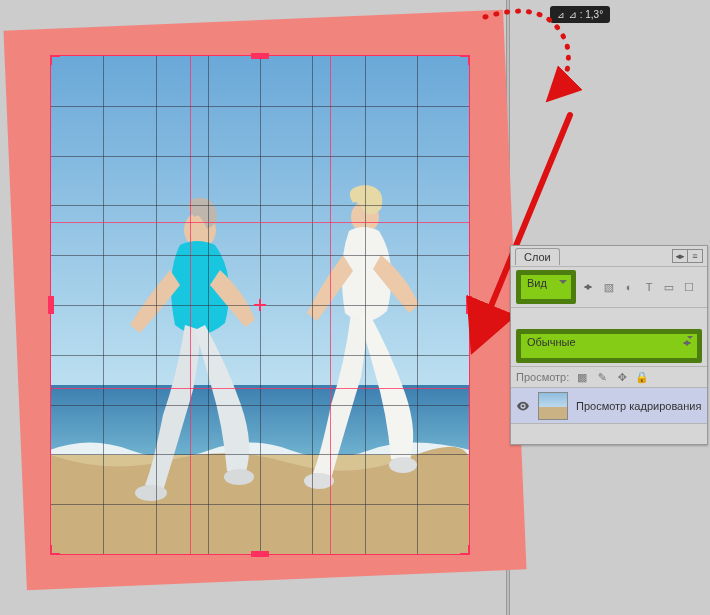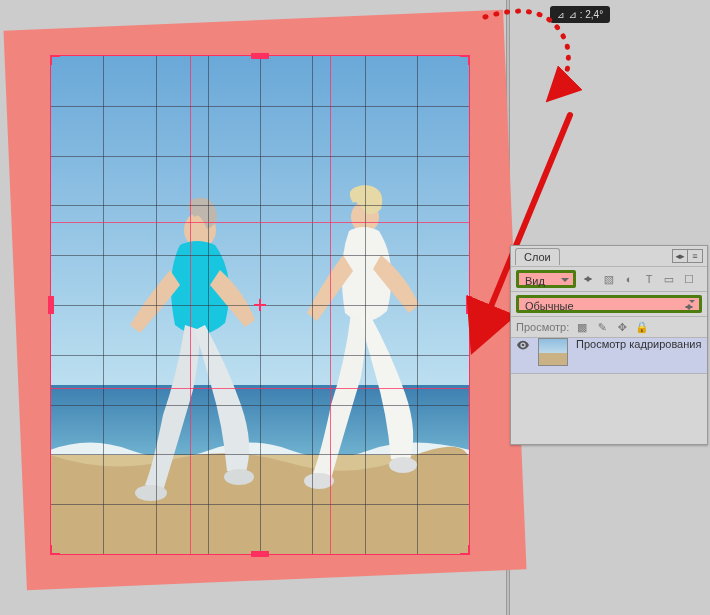--- a/index.html
+++ b/index.html
@@ -41,30 +41,30 @@
 
 #arrow{position:absolute;left:455px;top:5px;width:170px;height:380px;pointer-events:none;}
 
 
 #panel{position:absolute;right:2px;top:245px;width:198px;height:200px;background:#d6d6d6;border:1px solid #9a9a9a;box-shadow:0 1px 2px rgba(0,0,0,.25);}
 #panel .tabbar{position:relative;height:20px;}
 #panel .tab{position:absolute;left:4px;top:2px;background:#d6d6d6;border:1px solid #9a9a9a;border-bottom:none;border-radius:3px 3px 0 0;padding:2px 8px;font-size:11px;}
 #panel .tabicons{position:absolute;right:4px;top:3px;display:flex;gap:0;}
 #panel .tabicons span{width:16px;height:14px;border:1px solid #8a8a8a;display:flex;align-items:center;justify-content:center;font-size:9px;color:#555;margin-left:-1px;background:#d6d6d6;}
 #panel .row1,#panel .row2,#panel .row3{border-top:1px solid #b5b5b5;padding:3px 5px;display:flex;align-items:center;gap:6px;}
-.drop{background:#fca5a5;border:3px solid #4d7c0f;height:18px;line-height:16px;padding:0 18px 0 6px;font-size:11px;position:relative;border-radius:2px;}
+.drop{background:#84cc16;border:5px solid #4d7c0f;height:34px;line-height:16px;padding:0 18px 0 6px;font-size:11px;position:relative;border-radius:2px;}
 .drop::after{content:"";position:absolute;right:4px;top:5px;border:4px solid transparent;border-top-color:#666;}
-.drop.full{flex:1;}
+.drop.full{flex:1;margin-top:18px;}
 .drop.full::after{right:4px;top:2px;border:3px solid transparent;border-top-color:#666;}
 .updown{width:14px;display:inline-block;position:relative;height:18px;}
 .updown::before{content:"";position:absolute;left:2px;top:2px;border:4px solid transparent;border-bottom-color:#666;}
 .updown::after{content:"";position:absolute;left:2px;bottom:2px;border:4px solid transparent;border-top-color:#666;}
 .locklabel{color:#777;}
 .mini-icon{width:14px;height:14px;display:flex;align-items:center;justify-content:center;color:#777;font-size:11px;}
-.layer{display:flex;height:36px;border-top:1px solid #b5b5b5;padding:0 5px;gap:8px;}
+.layer{display:flex;align-items:center;height:36px;border-top:1px solid #b5b5b5;padding:0 5px;gap:8px;}
 .layer.sel{background:#c8cee8;}
 .eye{width:14px;height:14px;color:#555;}
 .eye svg{width:14px;height:14px;display:block;}
 .thumb{width:30px;height:28px;border:1px solid #888;background:#eee;position:relative;overflow:hidden;}
 .thumb .sky{position:absolute;left:0;top:0;right:0;height:55%;background:linear-gradient(#8fbddf,#bcd9eb);}
 .thumb .sand{position:absolute;left:0;bottom:0;right:0;height:45%;background:#cbb285;}
 .thumb.red{background:#e22020;}
 .lname{font-size:11px;}
 #panel .filler{border-top:1px solid #b5b5b5;height:26px;}
 
@@ -156,21 +156,21 @@
     <div class="handle h-br"></div>
     <div class="handle h-mid h-t"></div>
     <div class="handle h-mid h-b"></div>
     <div class="handle h-mid h-l"></div>
     <div class="handle h-mid h-r"></div>
     <div class="center-mark"></div>
   </div>
 </div>
 
 <div id="rot-tip">
-  <span class="tri">⊿</span><span>⊿ : 2,4°</span>
+  <span class="tri">⊿</span><span>⊿ : 1,3°</span>
 </div>
 
 <svg id="arrow" viewBox="0 0 170 380">
   <defs>
     <marker id="ah1" viewBox="0 0 10 10" refX="7" refY="5" markerWidth="7" markerHeight="7" orient="auto">
       <path d="M0 0 L10 5 L0 10 Z" fill="#d11"></path>
     </marker>
     <marker id="ah2" viewBox="0 0 10 10" refX="8" refY="5" markerWidth="9" markerHeight="9" orient="auto">
       <path d="M0 0 L10 5 L0 10 Z" fill="#d11"></path>
     </marker>

